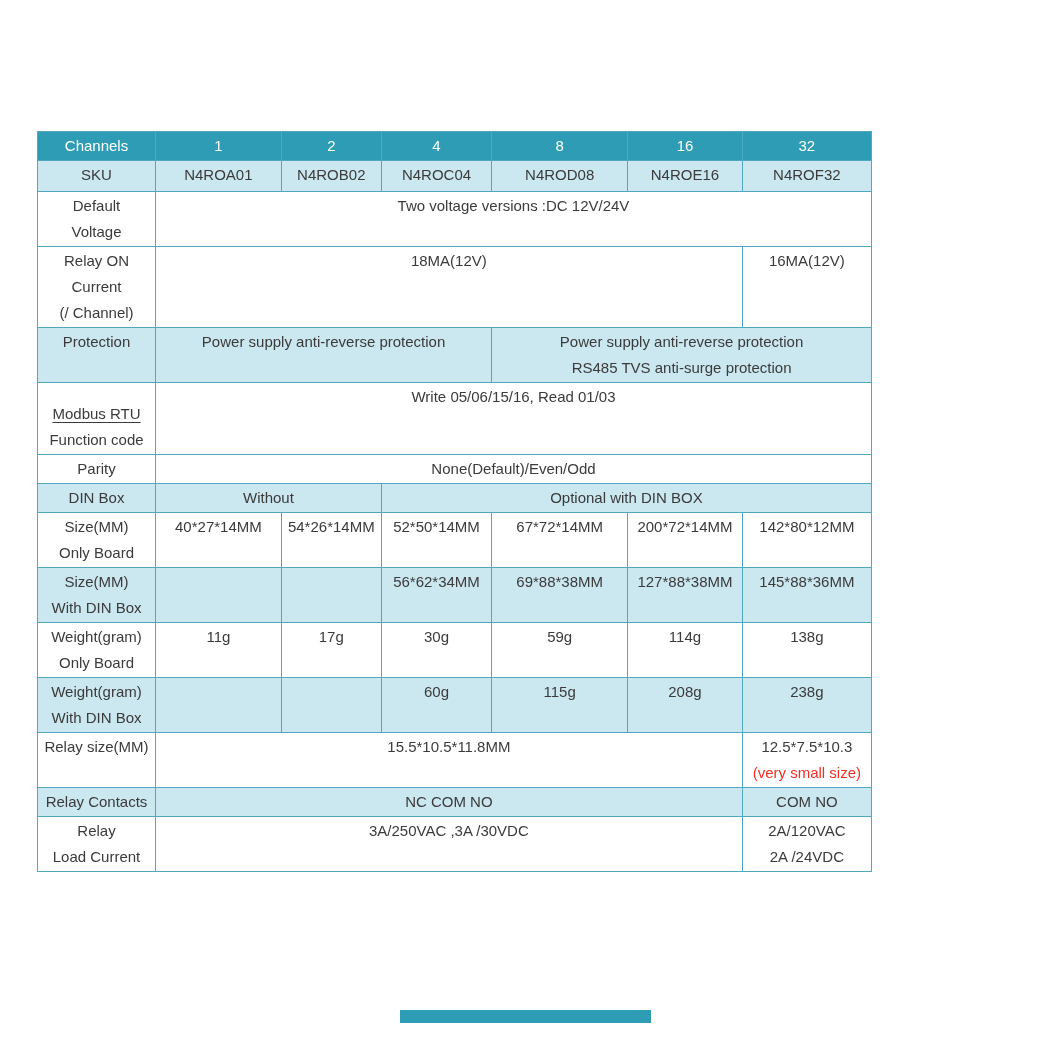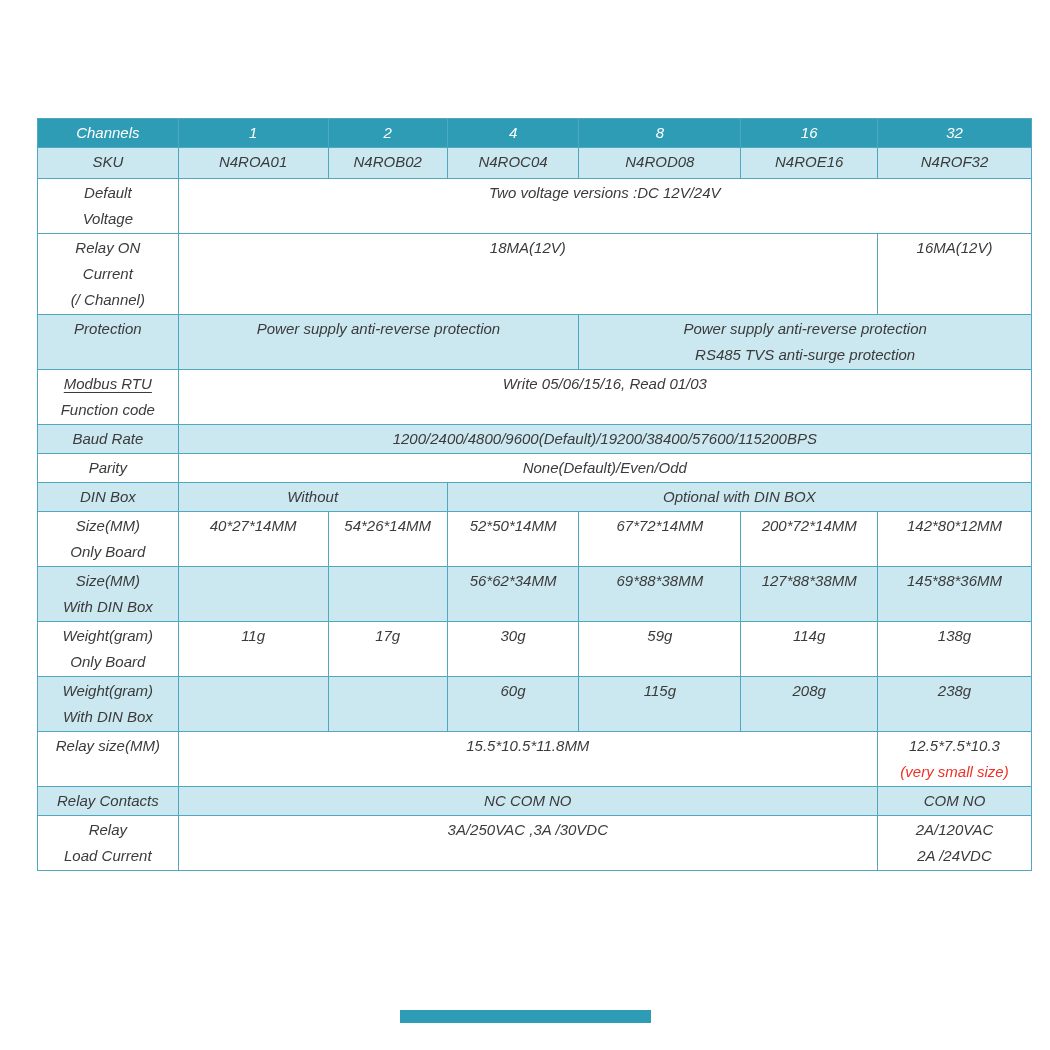--- a/index.html
+++ b/index.html
@@ -8,28 +8,28 @@
     --shade-bg:#cbe7f0;
     --plain-bg:#ffffff;
     --border:#4fa8bf;
     --text:#3b3b3b;
     --red:#ee3124;
   }
   *{box-sizing:border-box;}
   html,body{margin:0;padding:0;background:#ffffff;}
   body{width:1050px;height:1050px;font-family:"Liberation Sans", sans-serif;}
   .page{position:relative;width:1050px;height:1050px;background:#ffffff;overflow:hidden;}
-  table.spec-table{position:absolute;left:37px;top:118px;width:995px;table-layout:fixed;border-collapse:collapse;font-style:italic;}
+  table.spec-table{position:absolute;left:37px;top:131px;width:835px;table-layout:fixed;border-collapse:collapse;}
   .spec-table td{border:1px solid var(--border);text-align:center;vertical-align:top;padding:1px 3px;font-size:15px;color:var(--text);}
   .line{line-height:26px;min-height:26px;white-space:nowrap;overflow:hidden;}
   tr.header td{background:var(--header-bg);color:var(--header-text);}
   tr.shade td{background:var(--shade-bg);}
   tr.plain td{background:var(--plain-bg);}
   .red{color:var(--red);}
-  .u{text-decoration:underline;text-underline-offset:3px;}
+  .u{text-decoration:underline;text-underline-offset:3px;margin-top:17px;}
   .footer-bar{position:absolute;left:400px;top:1010px;width:251px;height:13px;background:var(--header-bg);}
 </style>
 </head>
 <body>
 
 <div class="page">
   <table class="spec-table">
     <colgroup>
         <col style="width: 14.15%;">
         <col style="width: 15.08%;">
@@ -122,28 +122,20 @@
         </tr>
         <tr class="plain" style="height: 54px;">
           <td>
             <div class="line u">Modbus RTU</div>
             <div class="line">Function code</div>
           </td>
           <td colspan="6">
             <div class="line">Write 05/06/15/16, Read 01/03</div>
           </td>
         </tr>
-        <tr class="shade" style="height: 28px;">
-          <td>
-            <div class="line">Baud Rate</div>
-          </td>
-          <td colspan="6">
-            <div class="line">1200/2400/4800/9600(Default)/19200/38400/57600/115200BPS</div>
-          </td>
-        </tr>
         <tr class="plain" style="height: 28px;">
           <td>
             <div class="line">Parity</div>
           </td>
           <td colspan="6">
             <div class="line">None(Default)/Even/Odd</div>
           </td>
         </tr>
         <tr class="shade" style="height: 27px;">
           <td>

